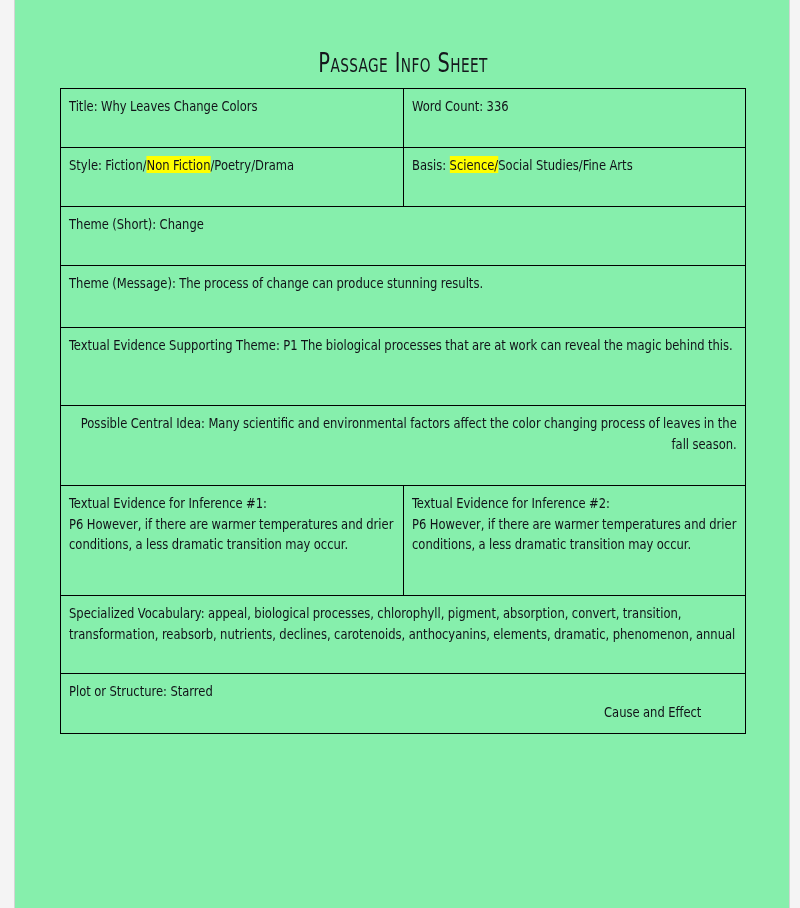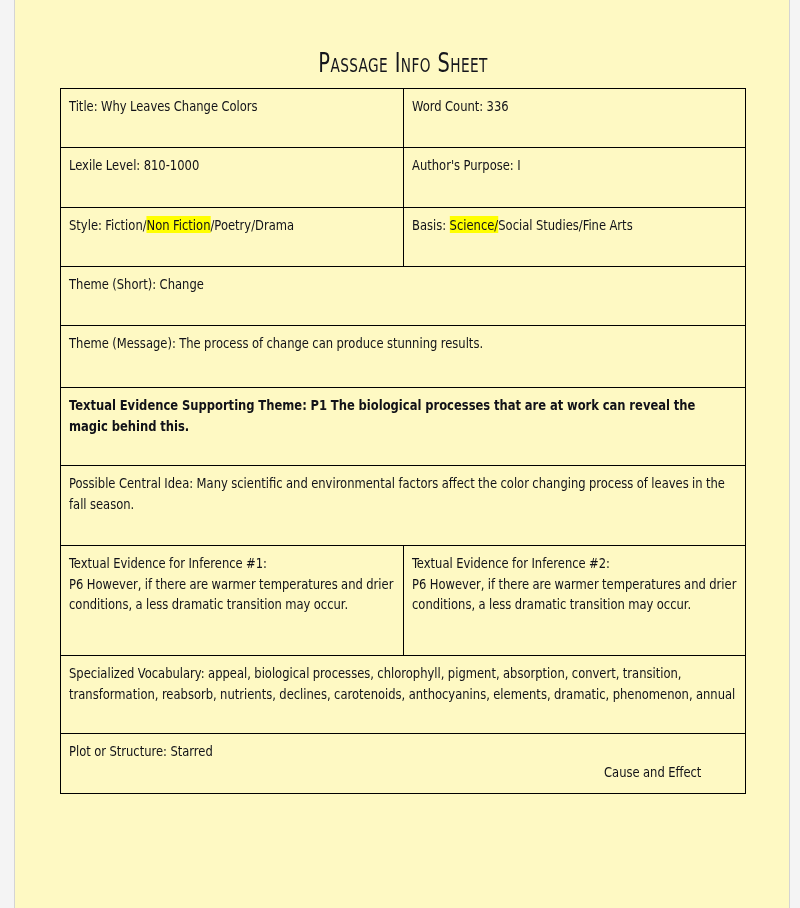--- a/index.html
+++ b/index.html
@@ -15,21 +15,21 @@
     overflow: hidden;
   }
 
   
   #page {
     position: absolute;
     left: 14px;
     top: 0;
     width: 776px;
     height: 908px;
-    background: #fef9c3;
+    background: #86efac;
     border-left: 1px solid #d4d4d4;
     border-right: 1px solid #d4d4d4;
     box-sizing: border-box;
   }
   .gutter-left {
     position: absolute;
     left: 0; top: 0;
     width: 14px; height: 908px;
     background: #f4f4f4;
   }
@@ -84,22 +84,22 @@
     transform: scaleX(0.88);
     transform-origin: left center;
     width: 113.6%;
   }
   .col-split { width: 50.2%; }
   .row-h-1 td { height: 27px; }
   .row-h-2 td { height: 28px; }
   .row-h-3 td { height: 27px; }
   .row-h-4 td { height: 27px; border-radius: 20px; }
   .row-h-5 td { height: 30px; }
-  .row-h-6 td { height: 46px; font-weight: bold; }
-  .row-h-7 td { height: 48px; }
+  .row-h-6 td { height: 46px; }
+  .row-h-7 td { height: 48px; text-align: right; }
   .row-h-8 td { height: 54px; }
   .row-h-9 td { height: 78px; margin-left: 31px; }
   .row-h-10 td { height: 46px; }
   .row-h-11 td { height: 28px; }
 
   mark.hl {
     background: #ffff00;
     color: #111218;
     padding: 0;
   }
@@ -129,28 +129,20 @@
 
       <tr class="row-h-1">
         <td>
           <span class="cell-text">Title:   Why Leaves Change Colors</span>
         </td>
         <td>
           <span class="cell-text">Word Count:  336</span>
         </td>
       </tr>
 
-      <tr class="row-h-2">
-        <td>
-          <span class="cell-text">Lexile Level: 810-1000</span>
-        </td>
-        <td>
-          <span class="cell-text">Author's Purpose: I</span>
-        </td>
-      </tr>
 
       <tr class="row-h-3">
         <td>
           <span class="cell-text"><span>Style: Fiction/</span><mark class="hl">Non Fiction</mark><span>/Poetry/Drama</span></span>
         </td>
         <td>
           <span class="cell-text"><span>Basis:  </span><mark class="hl">Science/</mark><span>Social Studies/Fine Arts</span></span>
         </td>
       </tr>
 

